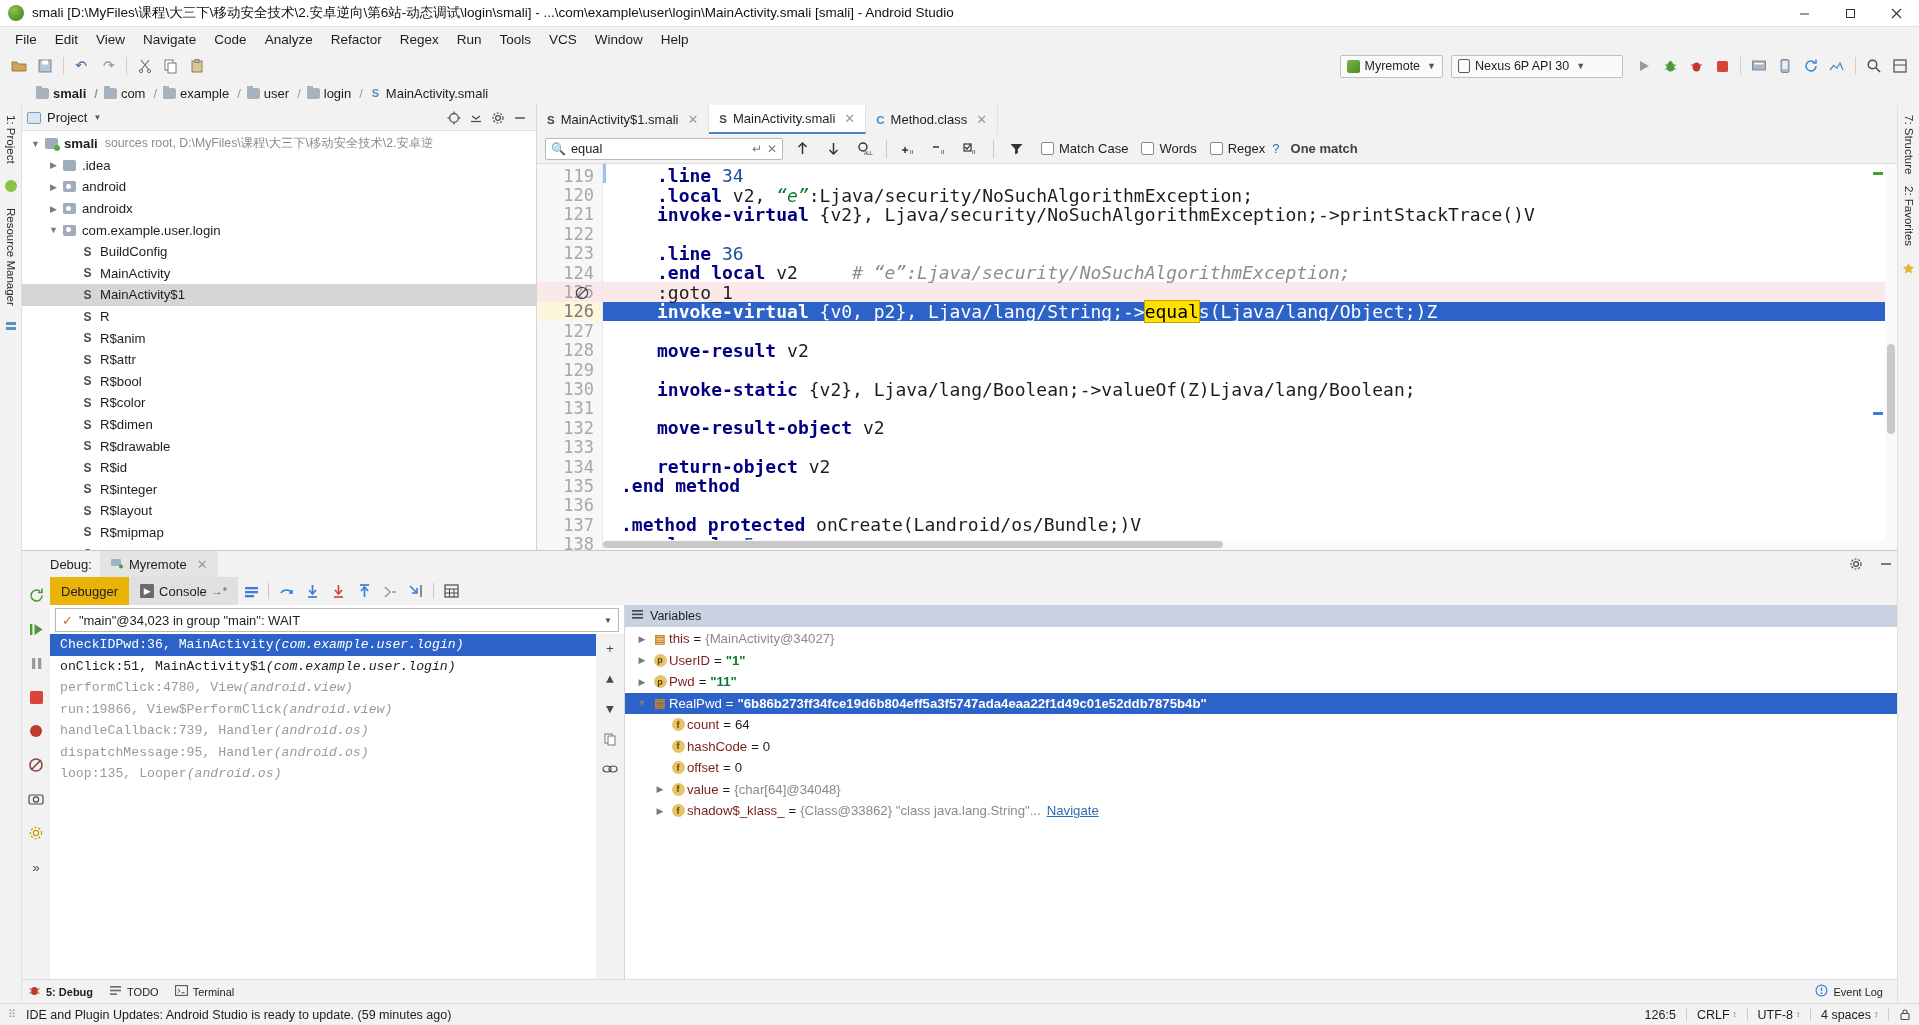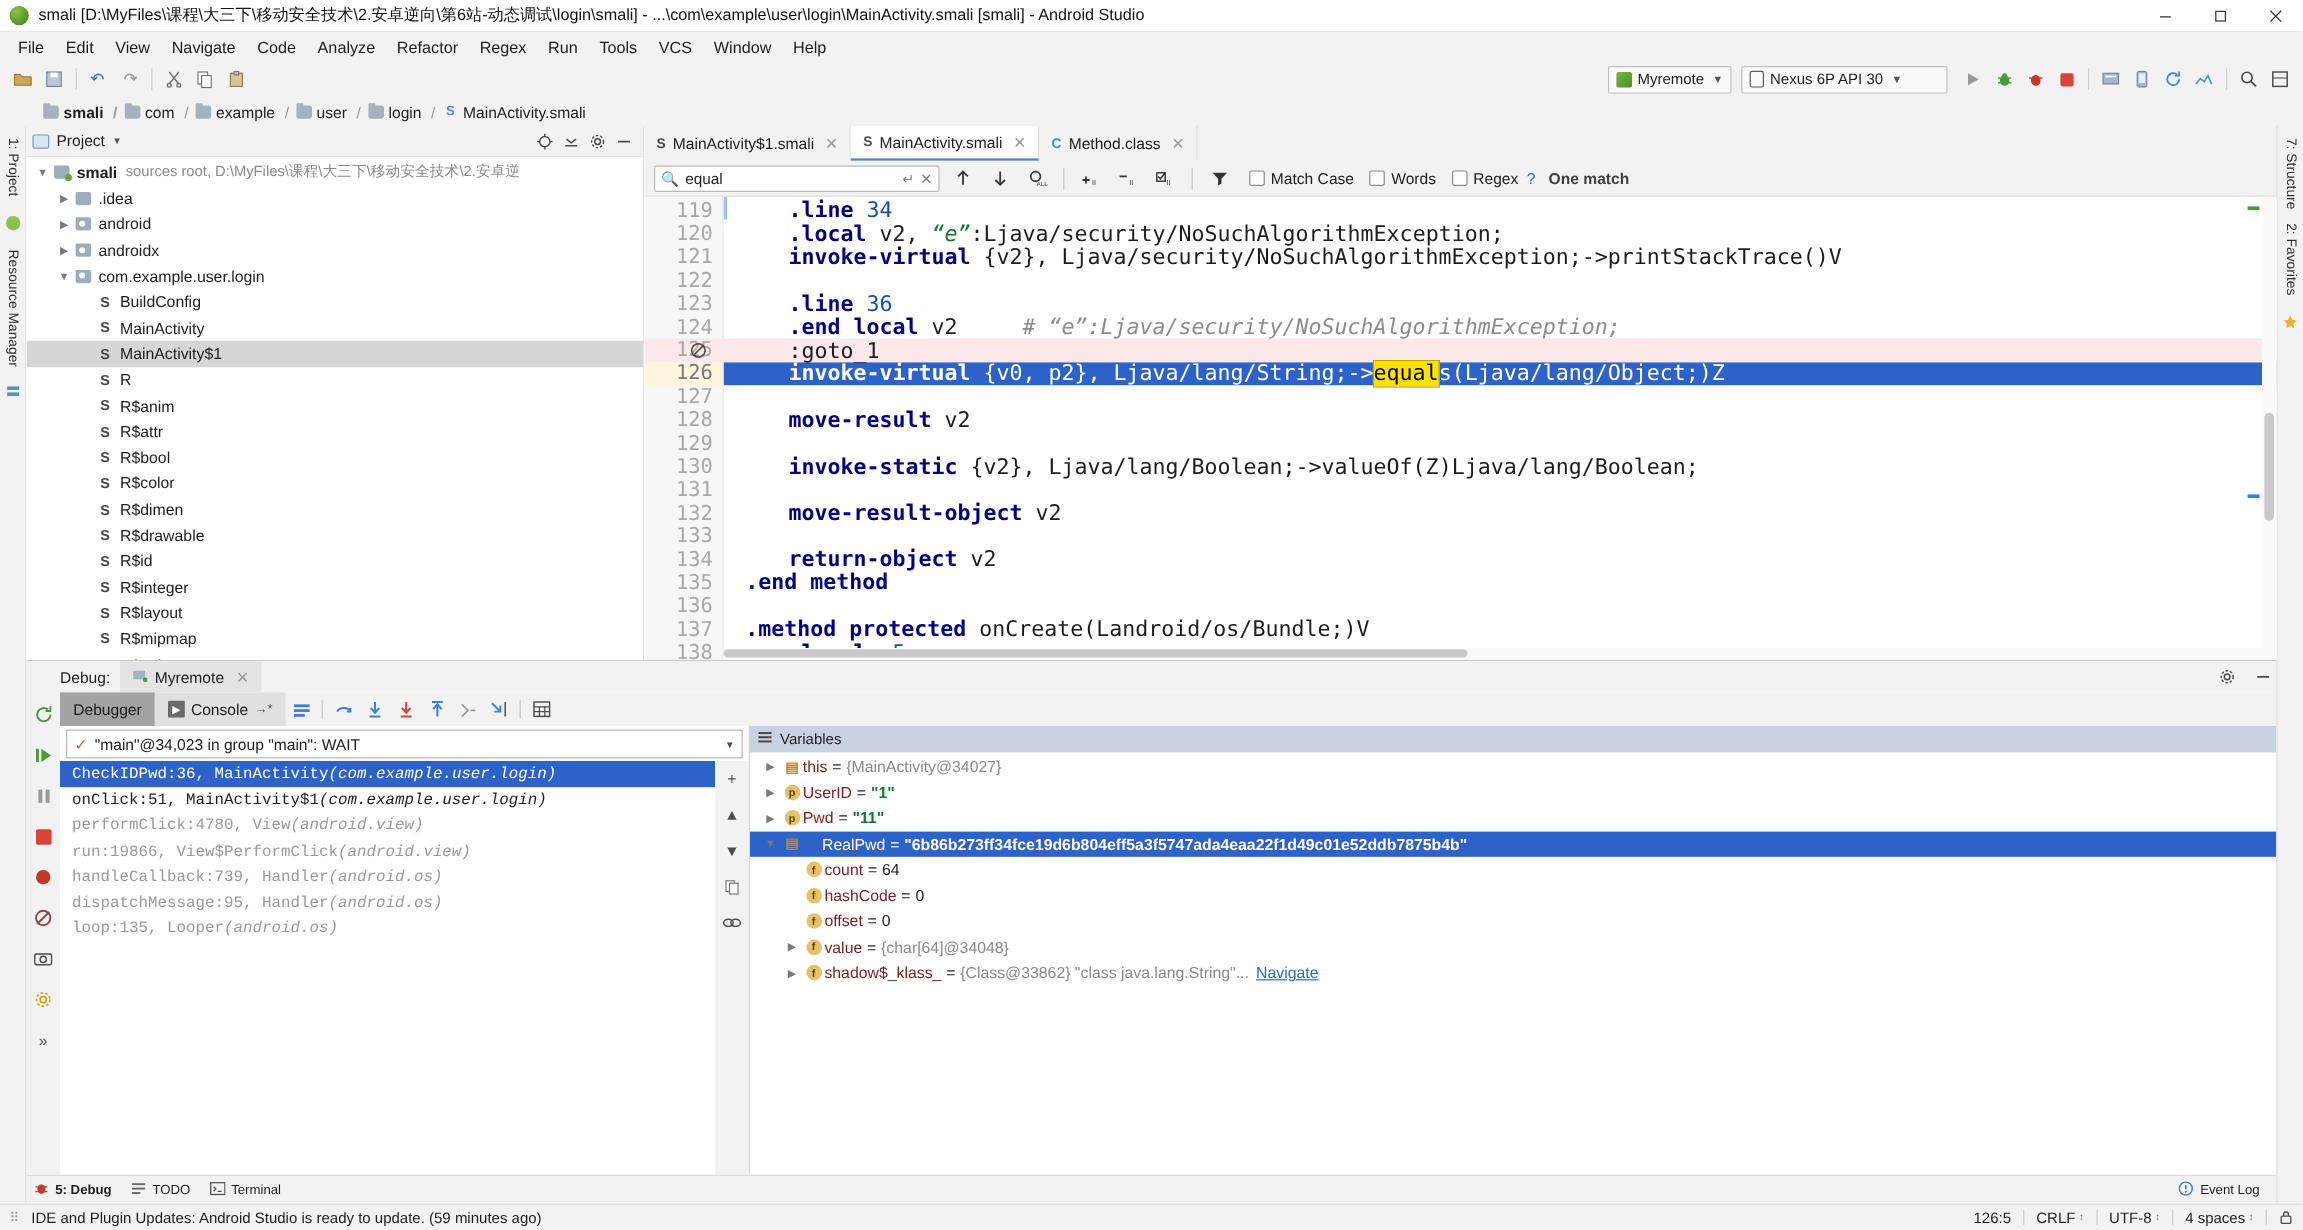--- a/index.html
+++ b/index.html
@@ -157,21 +157,21 @@
   .dbg-head .sp { flex: 1; }
 
   .dbg-body { flex: 1; display: flex; min-height: 0; }
   .dbg-rail { width: 28px; flex: 0 0 28px; background: #f2f2f2; display: flex; flex-direction: column;
     align-items: center; gap: 14px; padding-top: 8px; }
   .dbg-rail .ri { width: 20px; height: 20px; display: flex; align-items: center; justify-content: center; }
 
   .dbg-main { flex: 1; display: flex; flex-direction: column; min-width: 0; background: #fff; }
   .dbg-tabs2 { height: 28px; flex: 0 0 28px; background: #f2f2f2; display: flex; align-items: center; }
   .d2 { height: 28px; display: flex; align-items: center; gap: 5px; padding: 0 11px; font-size: 13px; }
-  .d2.active { background: #a3a3a3; }
+  .d2.active { background: #eab308; }
   .d2.grey { background: #e0e0e0; }
   .d2-ico { width: 14px; height: 14px; display: flex; align-items: center; justify-content: center;
     background: #6b6b6b; color: #fff; font-size: 9px; border-radius: 1px; }
   .dt-ico { width: 26px; height: 22px; display:flex; align-items:center; justify-content:center; }
   .dt-sep { width:1px; height:16px; background:#c8c8c8; margin:0 4px; }
 
   .dbg-split { flex: 1; display: flex; min-height: 0; }
   .frames-col { width: 575px; flex: 0 0 575px; display: flex; flex-direction: column; min-height: 0;
     background: #fff; border-right: 1px solid #d6d6d6; }
   .sect-head { height: 22px; flex: 0 0 22px; background: #c8d2e0; display: flex; align-items: center;
@@ -201,21 +201,21 @@
   .vrow.sel { background: #2d62c8; color: #fff; }
   .vtw { width: 18px; flex: 0 0 18px; display: flex; align-items: center; justify-content: center; color: #7a7a7a; font-size: 9px; }
   .vtw.open:before { content:'▼'; }
   .vtw.closed:before { content:'▶'; }
   .vicon { width: 18px; flex: 0 0 18px; display: flex; align-items: center; justify-content: center; }
   .ib { width: 13px; height: 13px; border-radius: 2px; display: flex; align-items: center; justify-content: center;
     font-size: 9px; font-weight: bold; color: #8a5a00; background: #ffd27f; }
   .ib.f { background: #e6c36a; color: #5b4300; border-radius: 50%; }
   .ib.obj { background: transparent; color: #c9831f; font-size: 12px; }
   .vname { color: #7a1d1d; }
-  .vrow.sel .vname { color: #fff; margin-left: 16px; }
+  .vrow.sel .vname { color: #fff; }
   .veq { color: #1d1d1d; margin: 0 4px; }
   .vrow.sel .veq { color: #fff; }
   .vval-obj { color: #8a8a8a; }
   .vval-str { color: #0a7b32; font-weight: bold; }
   .vrow.sel .vval-str, .vrow.sel .vval-obj, .vrow.sel .vval-num { color: #fff; }
   .vval-num { color: #1d1d1d; }
   .vnav { color: #2a6fb5; text-decoration: underline; margin-left: 6px; }
 
   
   .bottom-strip { height: 24px; flex: 0 0 24px; background: #f2f2f2; display: flex; align-items: center;

